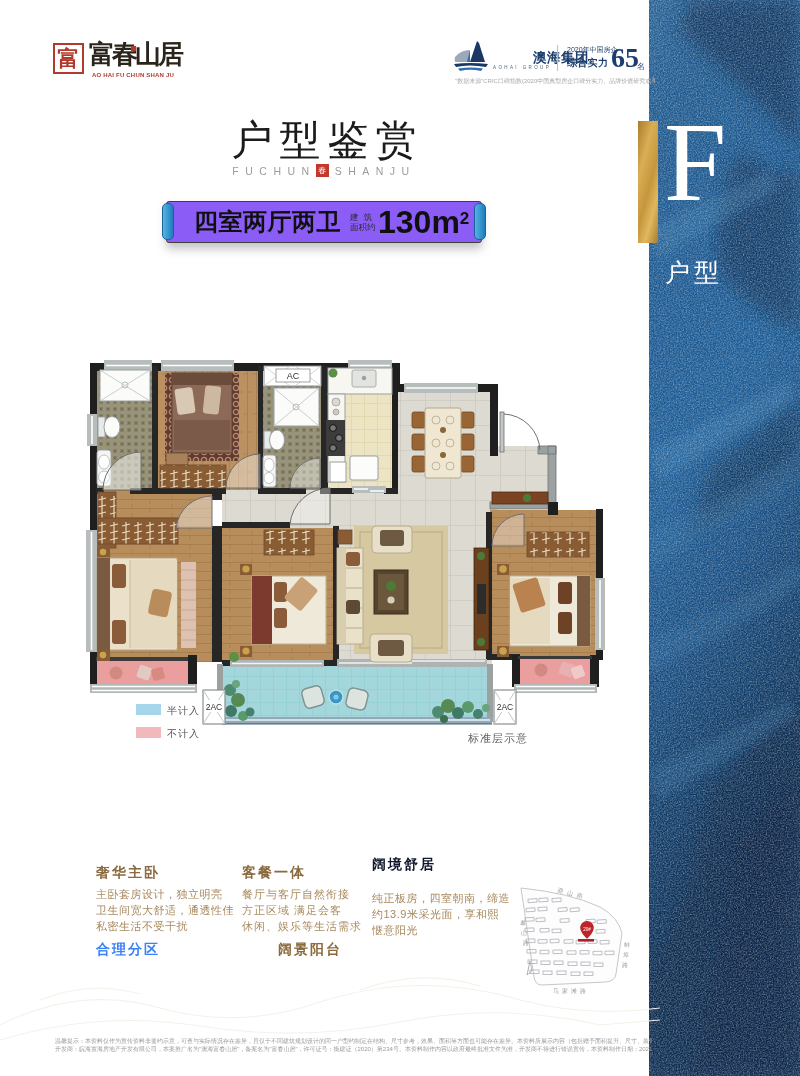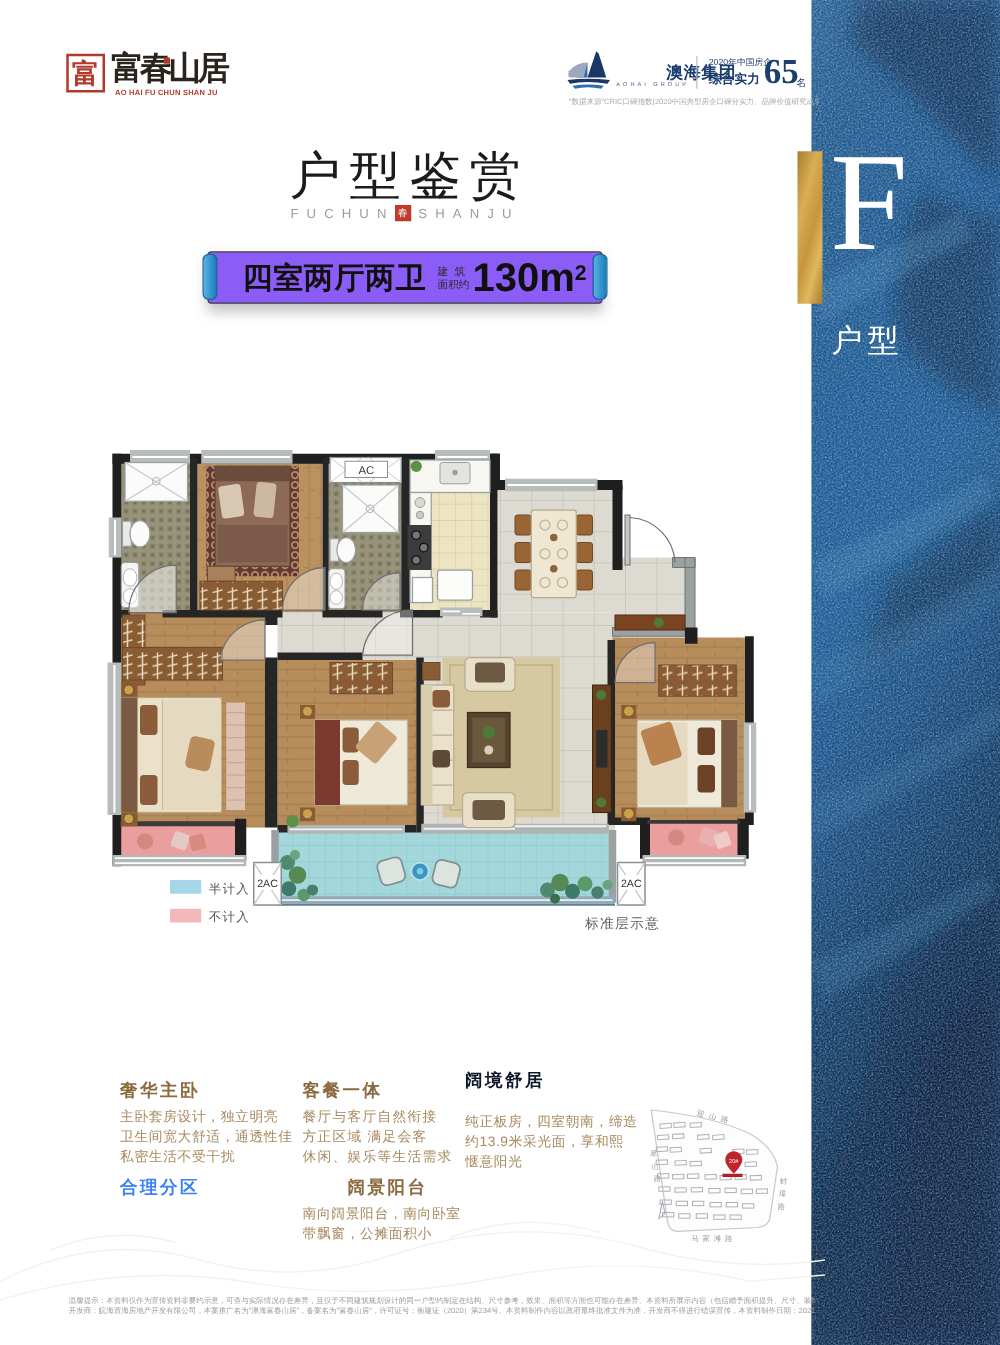--- a/index.html
+++ b/index.html
@@ -599,21 +599,20 @@
 
 <div class="abs" style="left:96px;top:941px;color:#3b82f6;font-size:14px;font-weight:bold;letter-spacing:2px;">合理分区</div>
 
 
 <div class="abs" style="left:242px;top:864px;color:#8a6a3e;font-size:14px;font-weight:bold;letter-spacing:2px;">客餐一体</div>
 
 <div class="abs" style="left:242px;top:886px;color:#a8895e;font-size:11px;line-height:16px;letter-spacing:1px;">餐厅与客厅自然衔接<br>方正区域 满足会客<br>休闲、娱乐等生活需求</div>
 
 <div class="abs" style="left:242px;top:941px;color:#8a6a3e;font-size:14px;font-weight:bold;letter-spacing:2px;margin-left:36px;">阔景阳台</div>
 
-<div class="abs" style="left:242px;top:963px;color:#a8895e;font-size:11px;line-height:16px;letter-spacing:0.5px;">南向阔景阳台，南向卧室<br>带飘窗，公摊面积小</div>
 
 <div class="abs" style="left:372px;top:856px;color:#0f172a;font-size:14px;font-weight:bold;letter-spacing:2px;">阔境舒居</div>
 
 <div class="abs" style="left:372px;top:890px;color:#a8895e;font-size:11px;line-height:16px;letter-spacing:0.5px;">纯正板房，四室朝南，缔造<br>约13.9米采光面，享和熙<br>惬意阳光</div>
 
 <svg class="abs" style="left:0;top:930px;" width="660" height="120" viewBox="0 0 660 120">
   <g fill="none" stroke="#f4f2ea" stroke-width="1.1">
     <path d="M0,95 Q80,55 160,78 Q240,100 320,72 Q420,40 520,70 Q590,88 660,78"></path>
     <path d="M0,110 Q100,80 200,96 Q300,112 400,92 Q500,72 600,95 L660,90"></path>
     <path d="M40,70 Q90,50 140,64 M360,60 Q420,38 480,56"></path>

